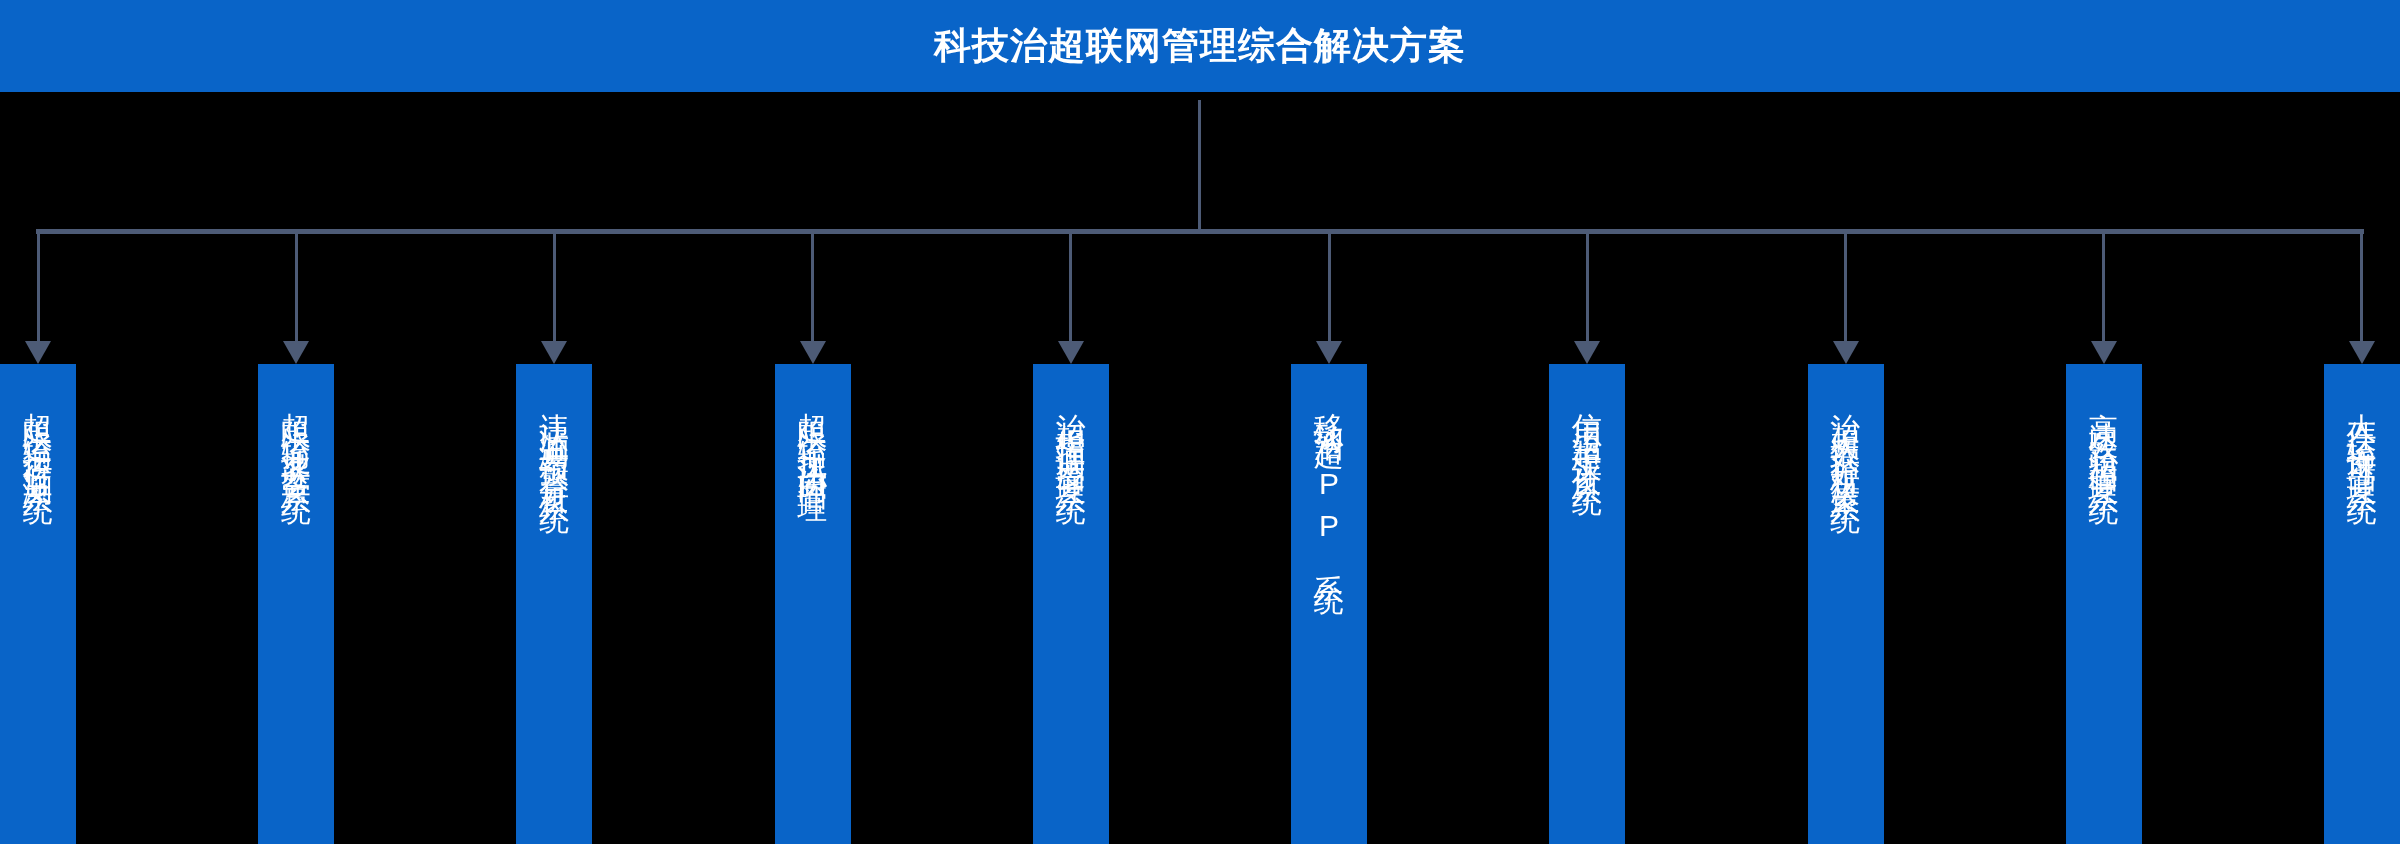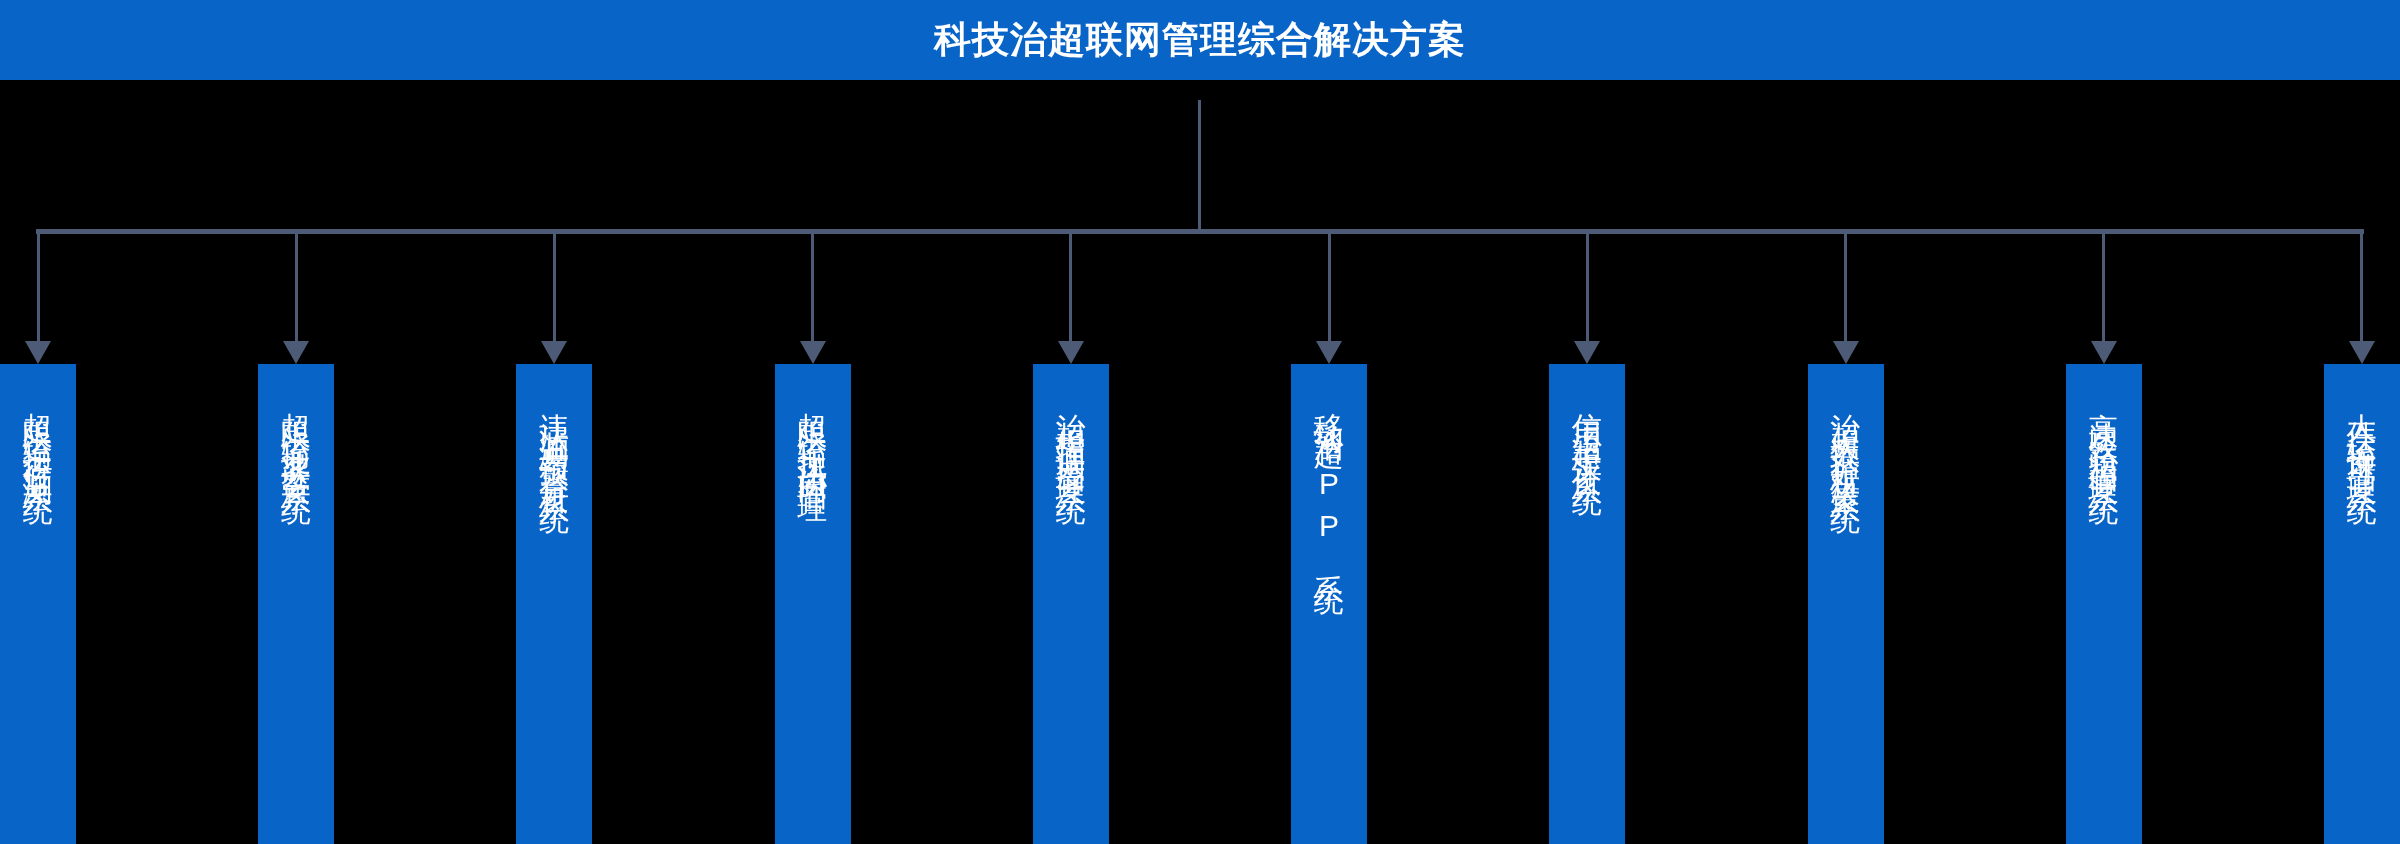--- a/index.html
+++ b/index.html
@@ -18,21 +18,21 @@
     width: 2400px;
     height: 844px;
     background: var(--bg);
     overflow: hidden;
   }
   
   .header {
     position: absolute;
     top: 0; left: 0;
     width: 2400px;
-    height: 80px;
+    height: 92px;
     background: var(--blue);
     display: flex;
     align-items: center;
     justify-content: center;
   }
   .title {
     color: var(--text);
     font-size: 37px;
     font-weight: 700;
     letter-spacing: 1px;

